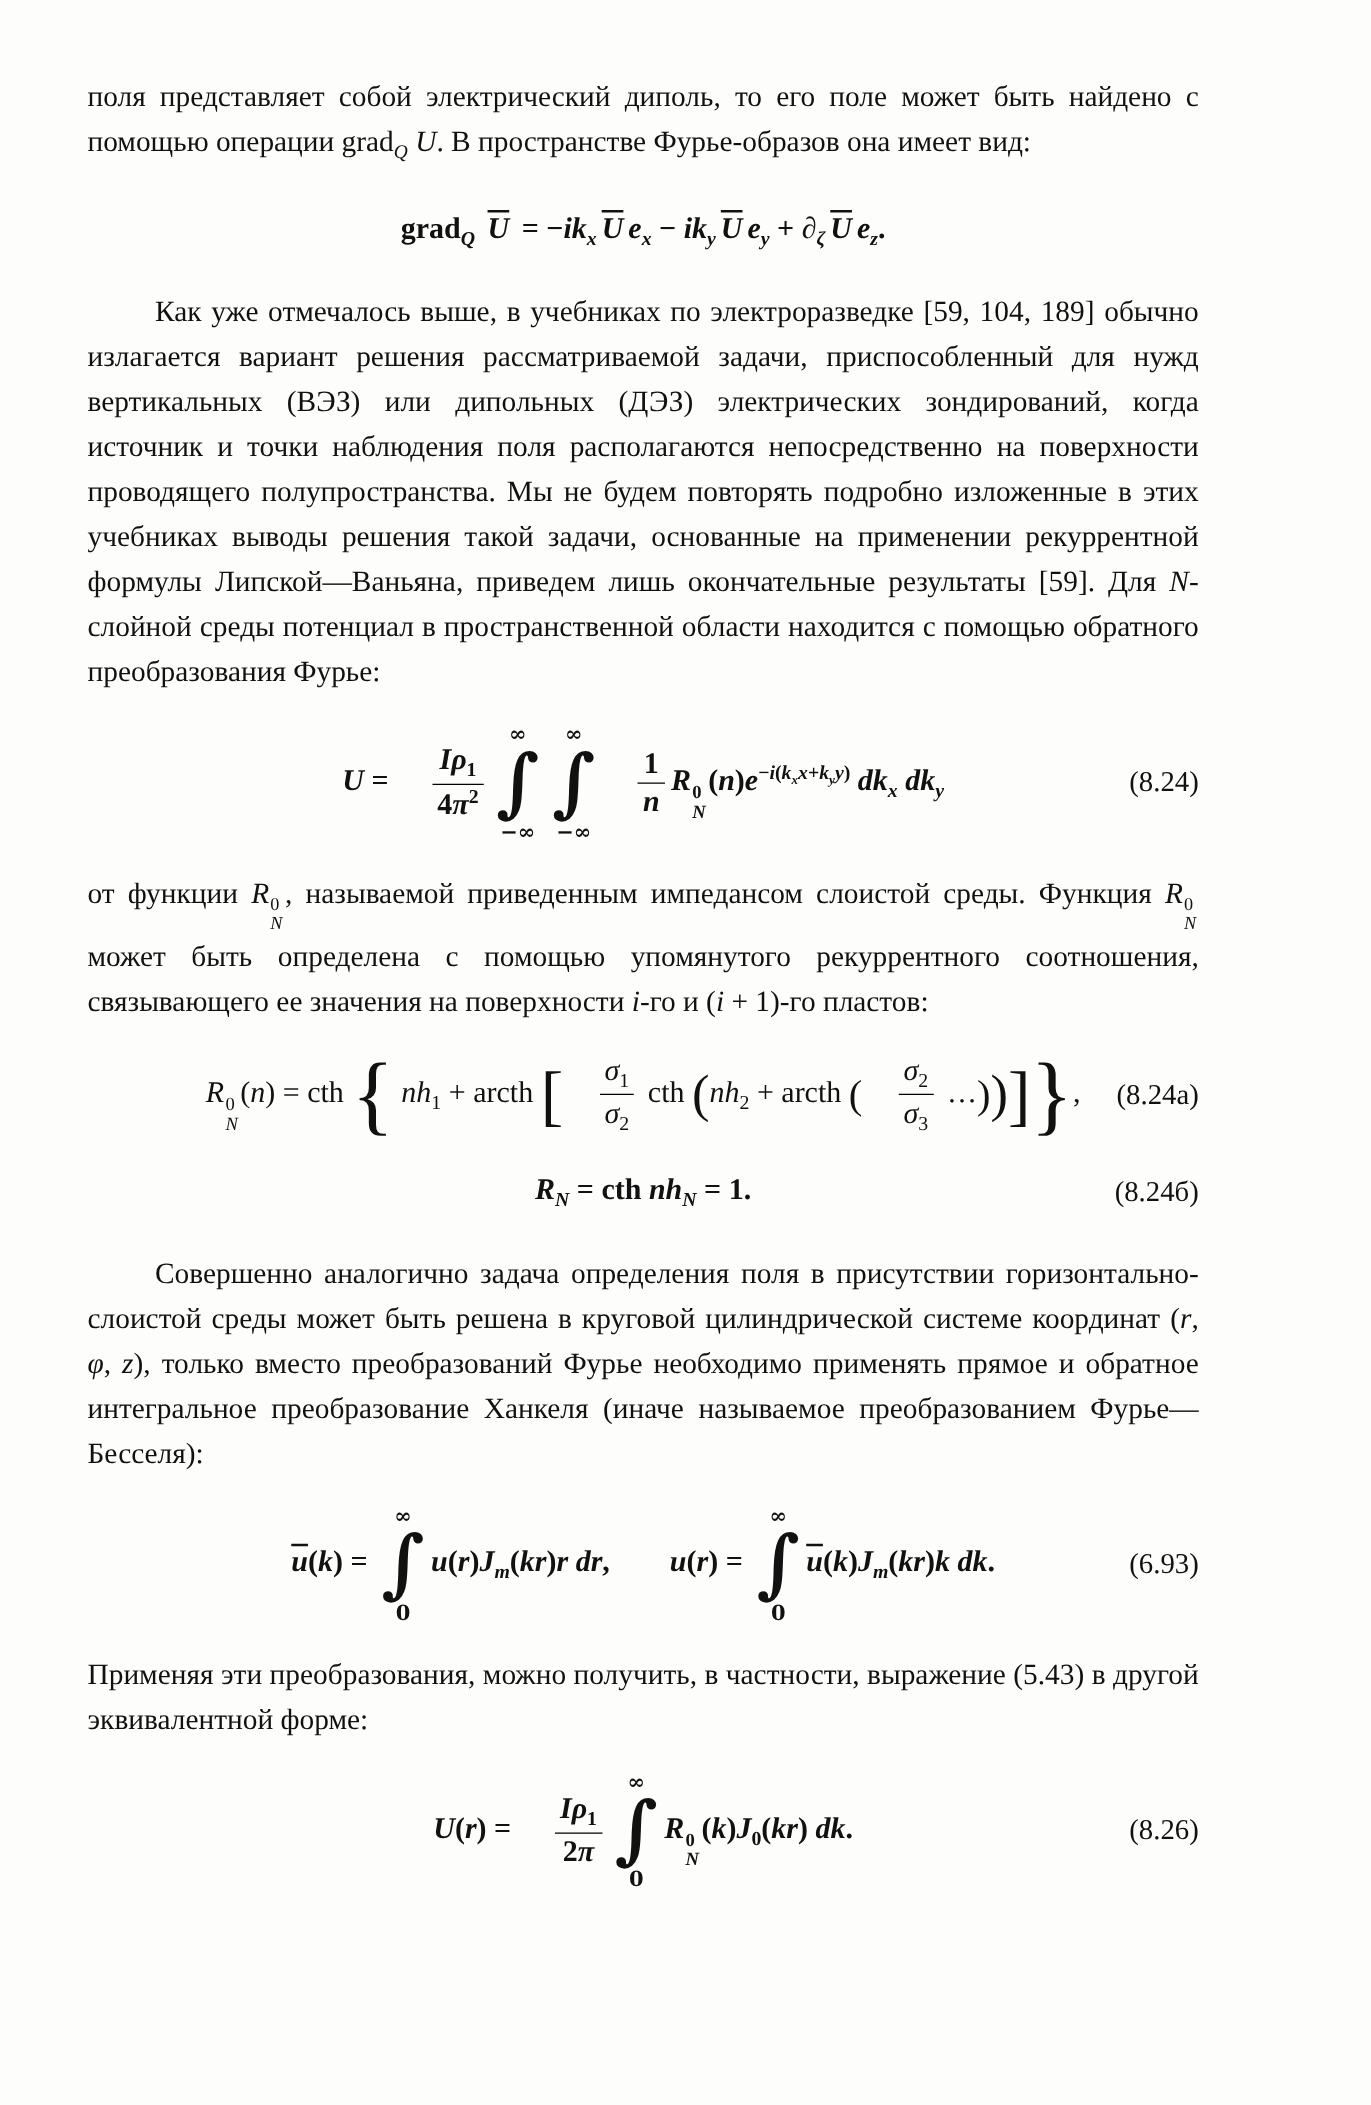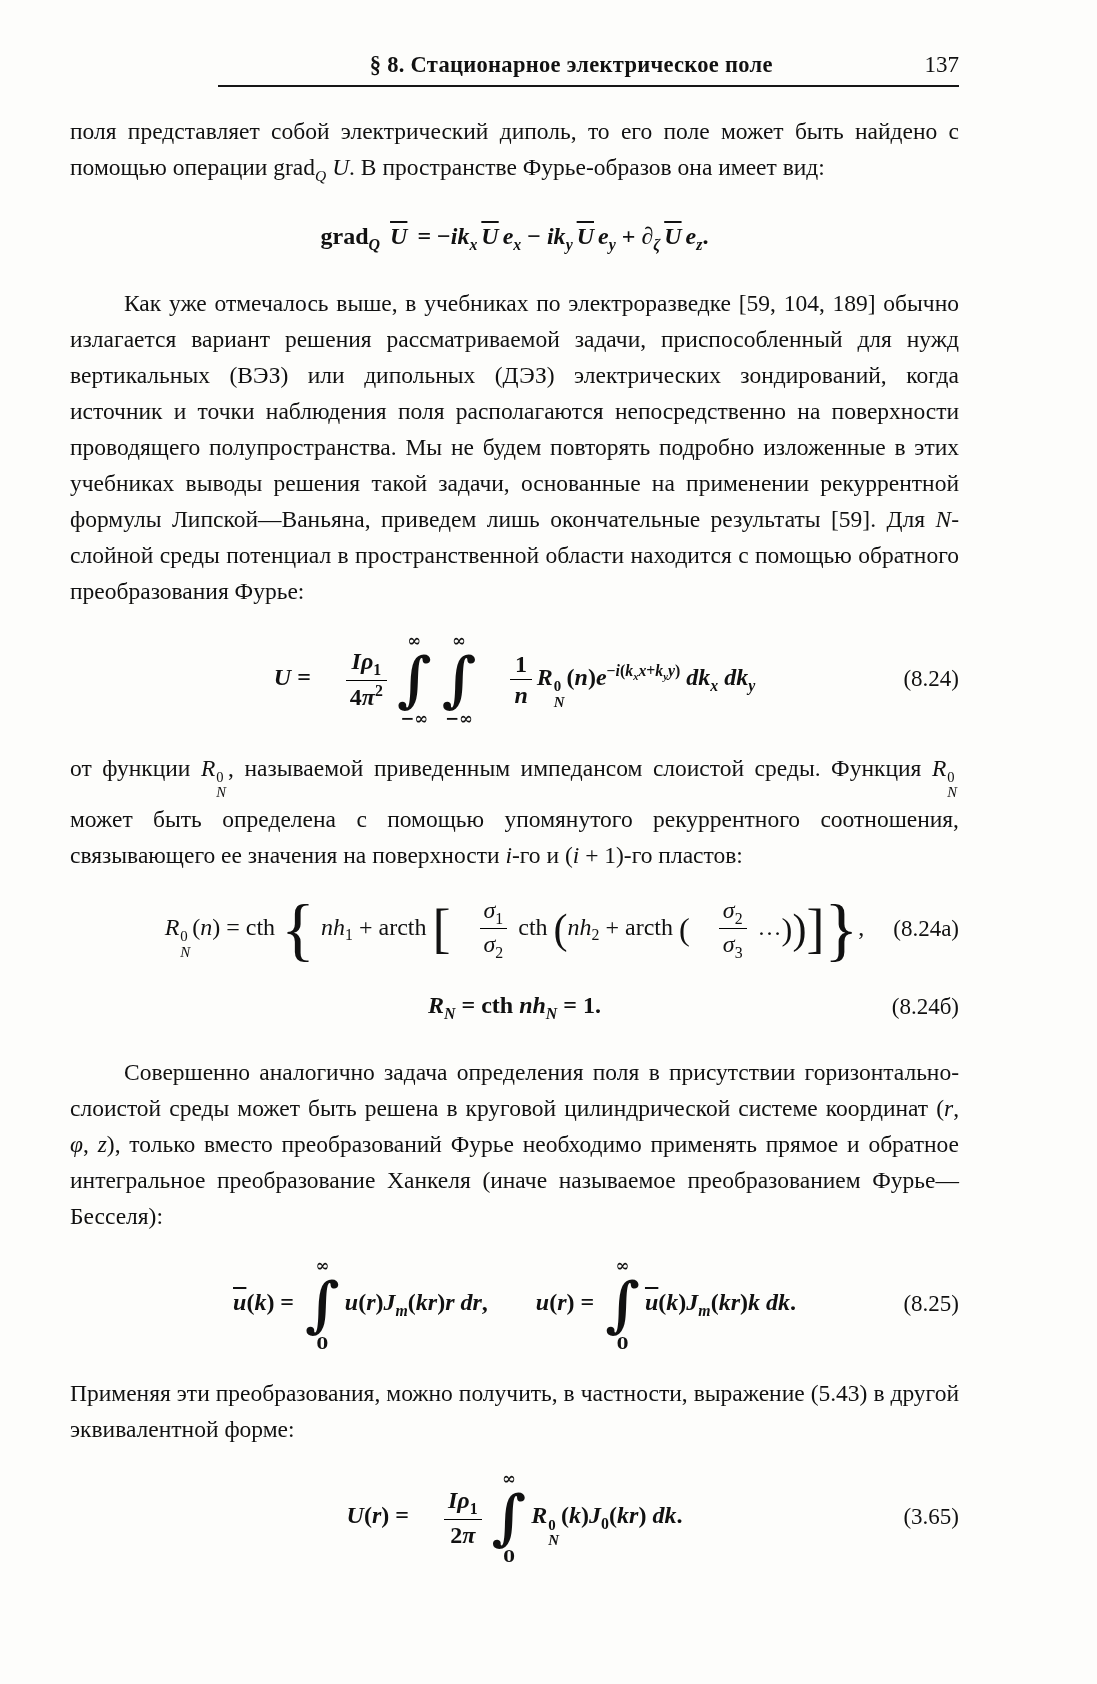--- a/index.html
+++ b/index.html
@@ -55,24 +55,20 @@
   .d1 { font-size:135%; vertical-align:middle; line-height:0; }
   .d2 { font-size:175%; vertical-align:middle; line-height:0; }
   .d3 { font-size:225%; vertical-align:middle; line-height:0; }
   .d4 { font-size:295%; vertical-align:middle; line-height:0; }
 </style>
 </head>
 <body>
 
 <div class="page">
 
-  <div class="runhead">
-    <span class="htitle">§ 8. Стационарное электрическое поле</span>
-    <span class="pageno">137</span>
-  </div>
 
   <p class="para">поля представляет собой электрический диполь, то его поле может быть найдено с помощью операции grad<sub><i>Q</i></sub> <i>U</i>. В пространстве Фурье-образов она имеет вид:</p>
 
   <div class="eq">
     <span class="math"><b>grad<sub><i>Q</i></sub> <span class="bov">U</span> = −<i>ik<sub>x</sub></i><span class="bov">U</span><i>e</i><sub><i>x</i></sub> − <i>ik<sub>y</sub></i><span class="bov">U</span><i>e</i><sub><i>y</i></sub> + <i>∂<sub>ζ</sub></i><span class="bov">U</span><i>e</i><sub><i>z</i></sub>.</b></span>
   </div>
 
   <p class="para indent">Как уже отмечалось выше, в учебниках по электроразведке [59, 104, 189] обычно излагается вариант решения рассматриваемой задачи, приспособленный для нужд вертикальных (ВЭЗ) или дипольных (ДЭЗ) электрических зондирований, когда источник и точки наблюдения поля располагаются непосредственно на поверхности проводящего полупространства. Мы не будем повторять подробно изложенные в этих учебниках выводы решения такой задачи, основанные на применении рекуррентной формулы Липской—Ваньяна, приведем лишь окончательные результаты [59]. Для <i>N</i>-слойной среды потенциал в пространственной области находится с помощью обратного преобразования Фурье:</p>
 
   <div class="eq">
@@ -118,30 +114,30 @@
   <div class="eq">
     <span class="math"><b><span class="ovl"><i>u</i></span>(<i>k</i>) = <span class="int">
             <span class="lim">∞</span>
             <span class="sym">∫</span>
             <span class="lim">0</span>
           </span><i>u</i>(<i>r</i>)<i>J<sub>m</sub></i>(<i>kr</i>)<i>r</i> <i>dr</i>,  <i>u</i>(<i>r</i>) = <span class="int">
             <span class="lim">∞</span>
             <span class="sym">∫</span>
             <span class="lim">0</span>
           </span><span class="ovl"><i>u</i></span>(<i>k</i>)<i>J<sub>m</sub></i>(<i>kr</i>)<i>k</i> <i>dk</i>.</b></span>
-    <span class="eqno">(8.25)</span>
+    <span class="eqno">(6.93)</span>
   </div>
 
   <p class="para">Применяя эти преобразования, можно получить, в частности, выражение (5.43) в другой эквивалентной форме:</p>
 
   <div class="eq">
     <span class="math"><b><i>U</i>(<i>r</i>) = <span class="frac"><span class="num"><i>Iρ</i><sub>1</sub></span><span class="den">2<i>π</i></span></span><span class="int">
             <span class="lim">∞</span>
             <span class="sym">∫</span>
             <span class="lim">0</span>
           </span><i>R</i><span class="ss">
             <span>0</span>
             <span><i>N</i></span>
           </span>(<i>k</i>)<i>J</i><sub>0</sub>(<i>kr</i>) <i>dk</i>.</b></span>
-    <span class="eqno">(3.65)</span>
+    <span class="eqno">(8.26)</span>
   </div>
 
 </div>
 
 </body></html>

